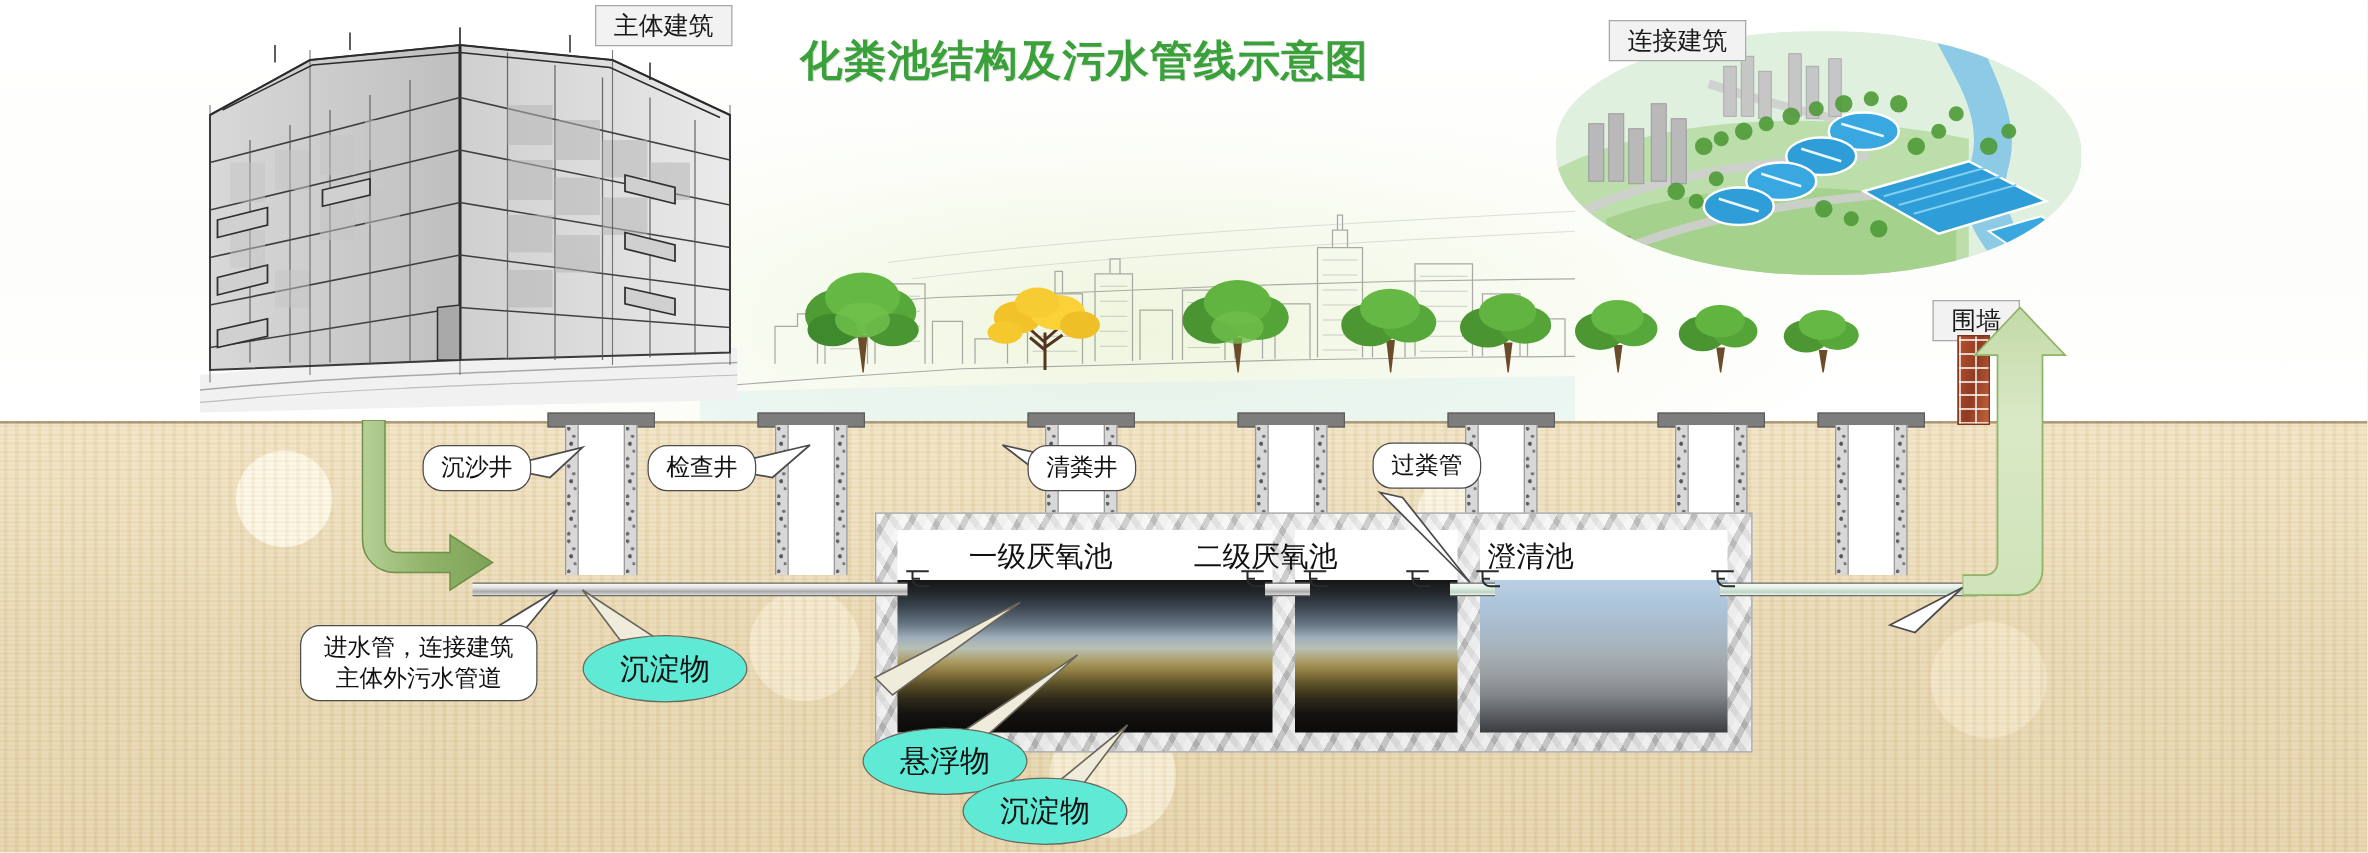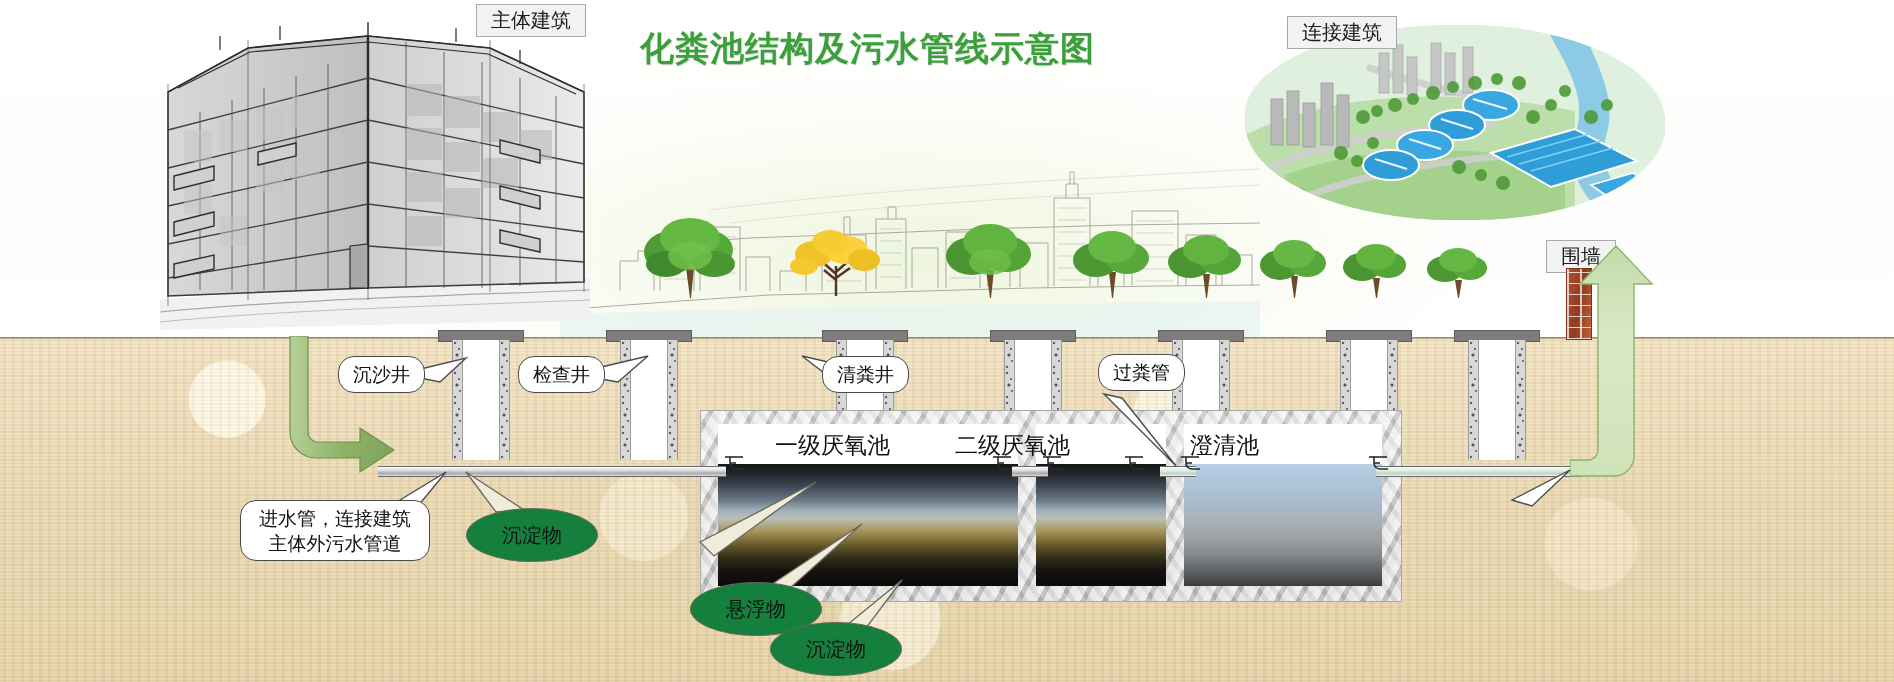--- a/index.html
+++ b/index.html
@@ -97,25 +97,25 @@
     padding:5px 14px;
     line-height:1.3;
     white-space:nowrap;
     z-index:40;
   }
   .callout.two{ white-space:normal; width:150px; }
 
   
   .ellipse{
     position:absolute;
-    background:#15803d;
+    background:#5eead4;
     border:1.4px solid #6b665a;
     border-radius:50%;
     color:#111;
-    font-size:20px;
+    font-size:24px;
     font-family:"DejaVu Serif","Liberation Serif",serif;
     display:flex;align-items:center;justify-content:center;
     white-space:nowrap;
     z-index:40;
   }
 
   
   .tanktext{
     position:absolute;
     font-size:23px;

